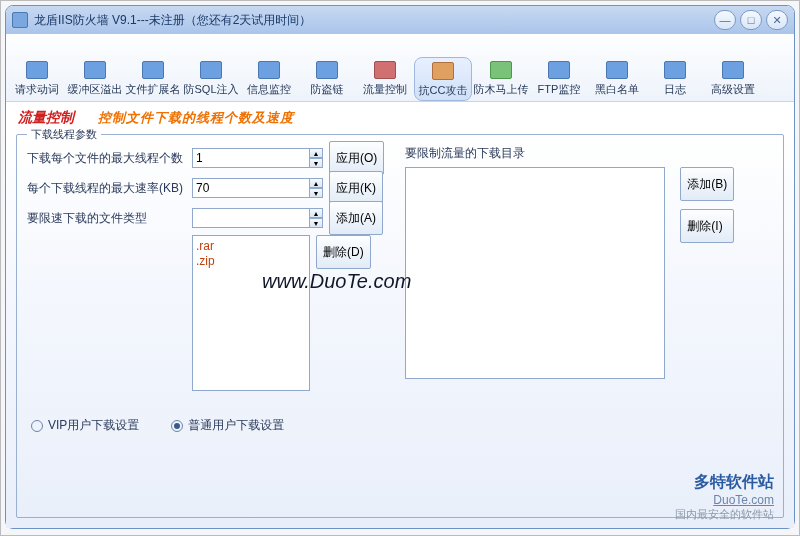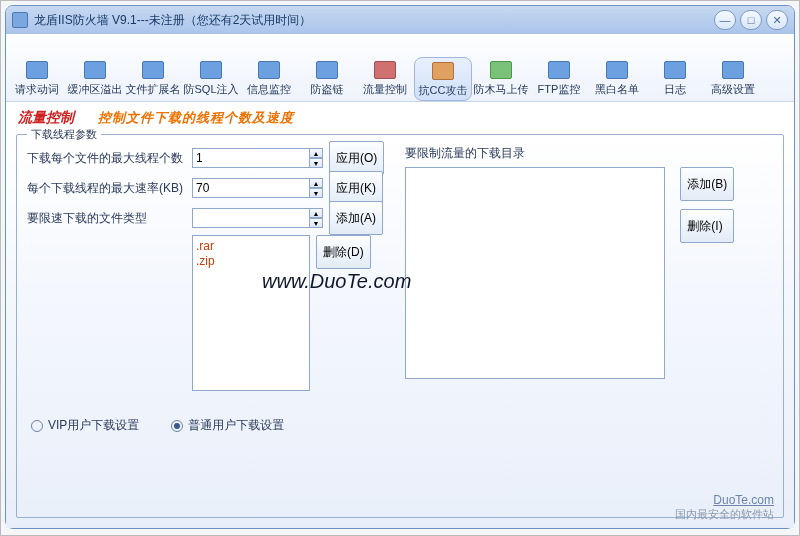--- a/index.html
+++ b/index.html
@@ -212,15 +212,16 @@
           </span>
         </div>
 
       </div>
     </div>
   </div>
 </div>
 
 <div class="watermark">www.DuoTe.com</div>
 <div class="footer">
+  <div class="b1">多特软件站</div>
   <div class="b2">DuoTe.com</div>
   <div class="b3">国内最安全的软件站</div>
 </div>
 
 </body></html>

